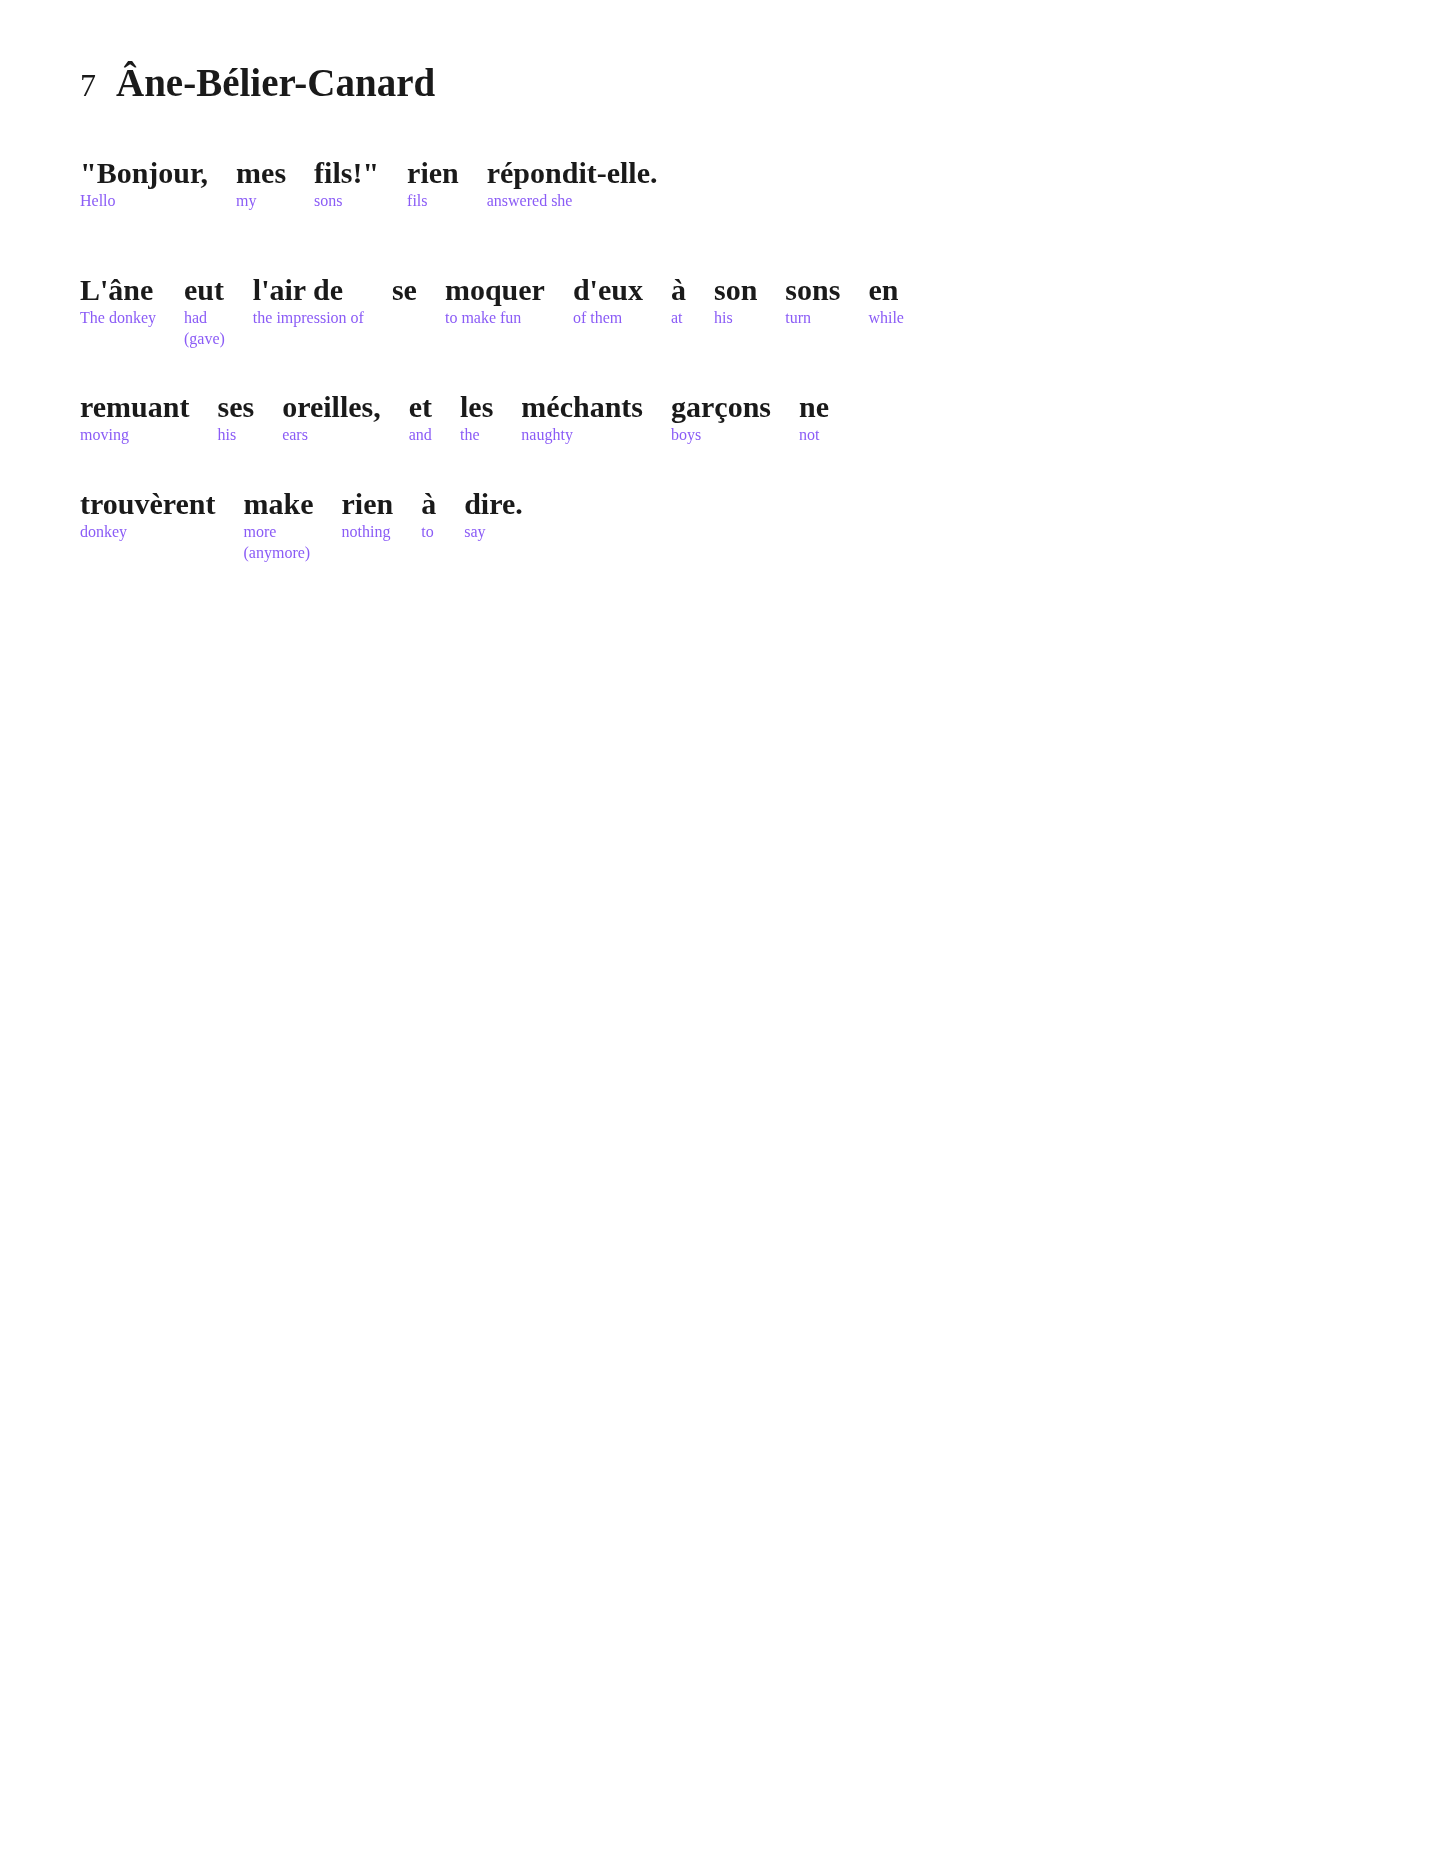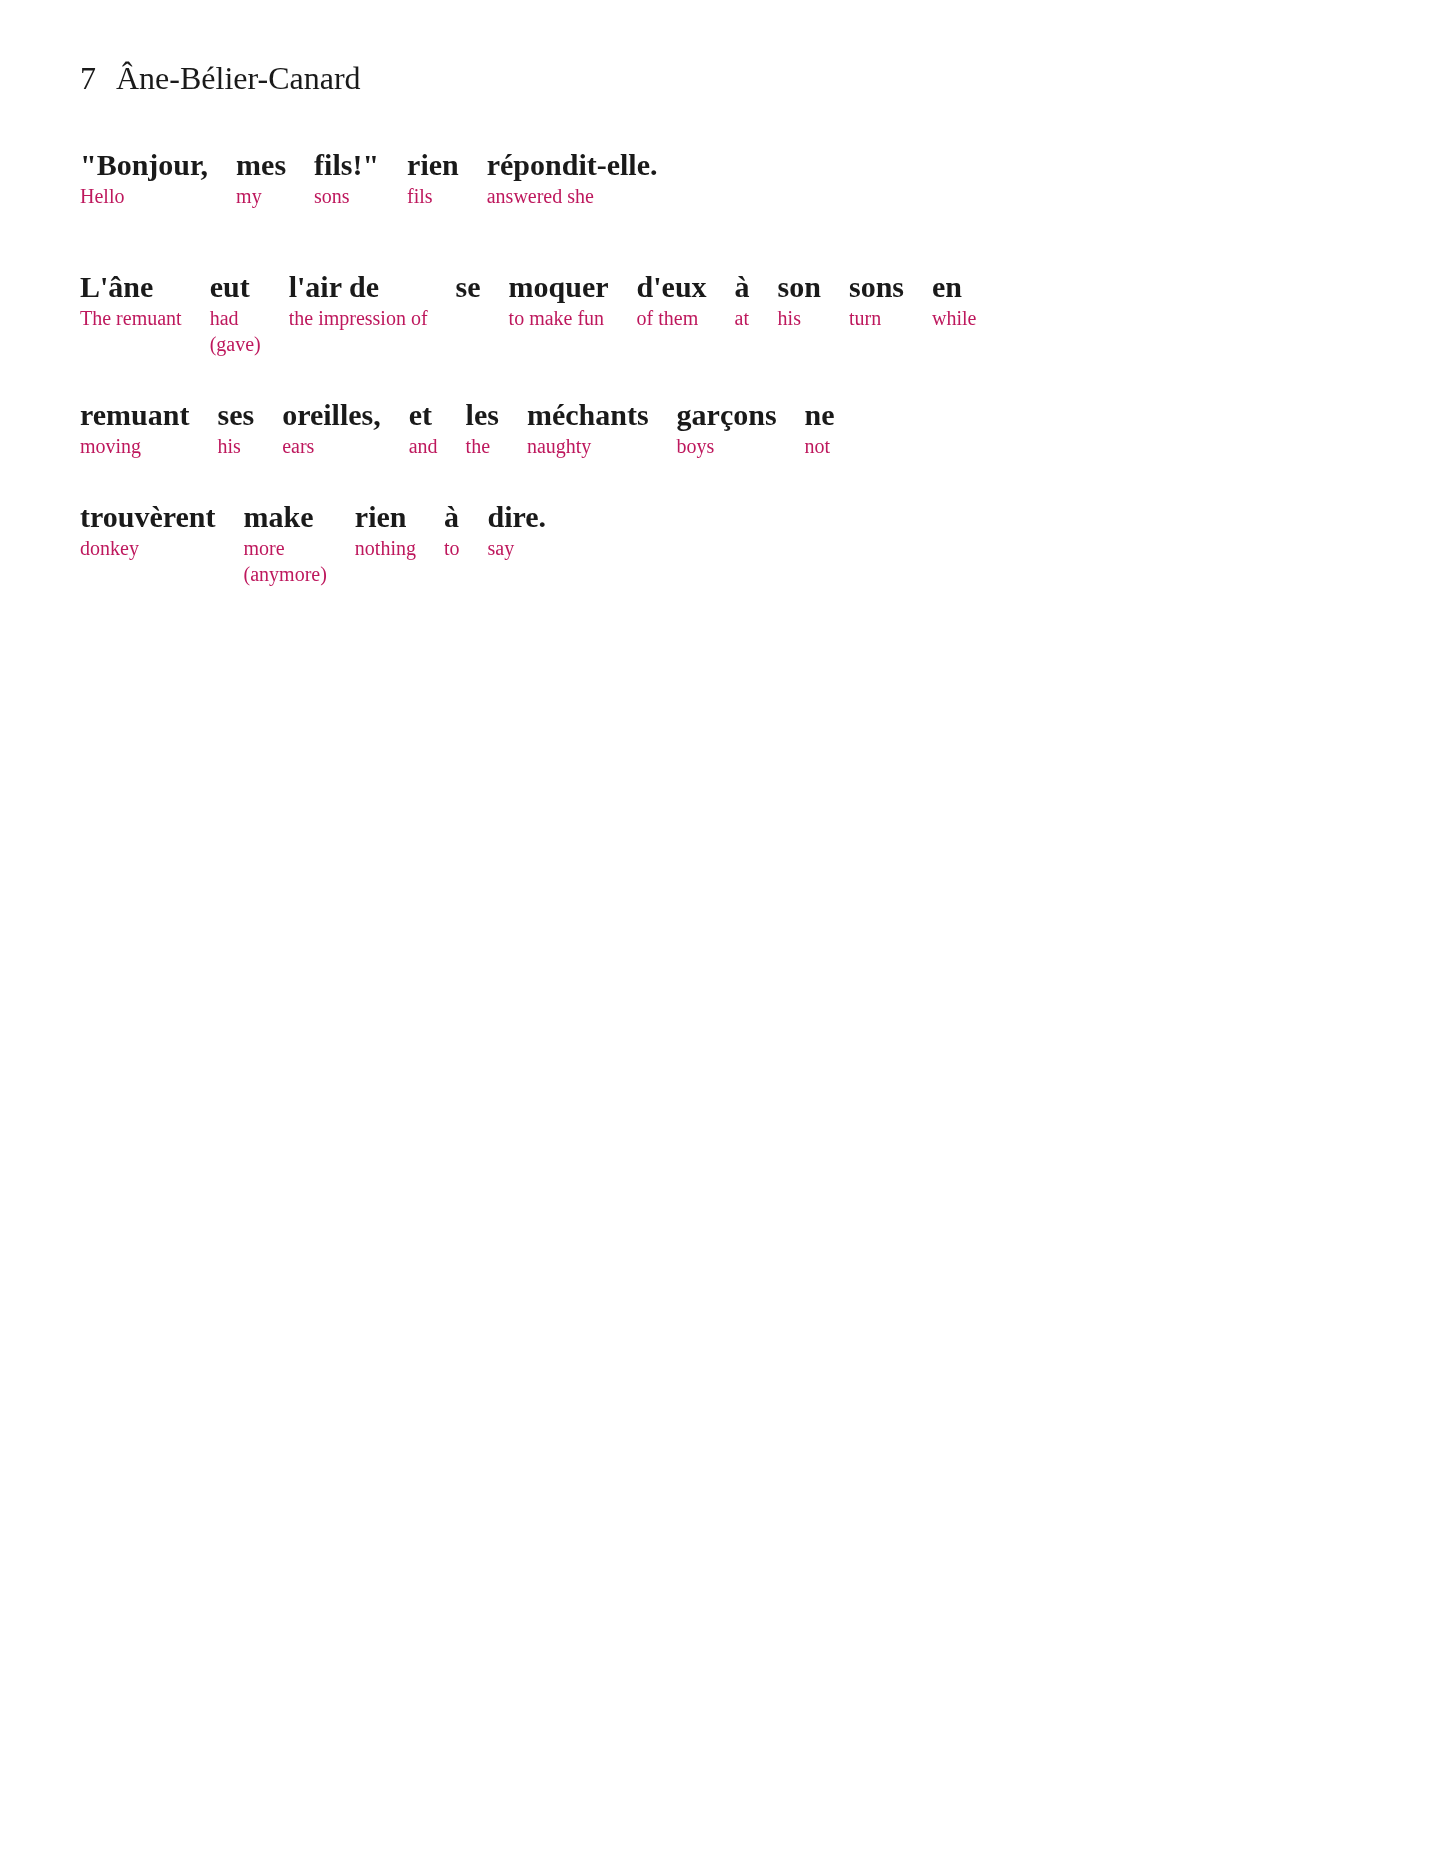--- a/index.html
+++ b/index.html
@@ -24,22 +24,22 @@
       margin-bottom: 50px;
     }
 
     .page-number {
       font-size: 32px;
       font-weight: normal;
       font-family: Georgia, serif;
     }
 
     .chapter-title {
-      font-size: 32px;
-      font-weight: normal;
+      font-size: 39px;
+      font-weight: bold;
       font-family: Georgia, serif;
     }
 
     .sentence-block {
       margin-bottom: 40px;
     }
 
     .word-line {
       display: flex;
       flex-wrap: wrap;
@@ -57,23 +57,23 @@
     }
 
     .french {
       font-size: 30px;
       font-weight: bold;
       line-height: 1.2;
       white-space: nowrap;
     }
 
     .english {
-      font-size: 20px;
+      font-size: 16px;
       font-weight: normal;
-      color: #be185d;
+      color: #8b5cf6;
       line-height: 1.3;
       white-space: nowrap;
     }
 
     .sentence-1 {
       margin-bottom: 50px;
     }
 
     .sentence-2 {
       margin-bottom: 30px;
@@ -120,21 +120,21 @@
           <div class="word-group">
             <span class="french">répondit-elle.</span>
             <span class="english">answered   she</span>
           </div>
         </div>
       </div>
       <div class="sentence-block sentence-2">
         <div class="word-line">
           <div class="word-group">
             <span class="french">L'âne</span>
-            <span class="english">The remuant</span>
+            <span class="english">The donkey</span>
           </div>
           <div class="word-group">
             <span class="french">eut</span>
             <span class="english">had<br>(gave)</span>
           </div>
           <div class="word-group">
             <span class="french">l'air de</span>
             <span class="english">the impression of</span>
           </div>
           <div class="word-group">

